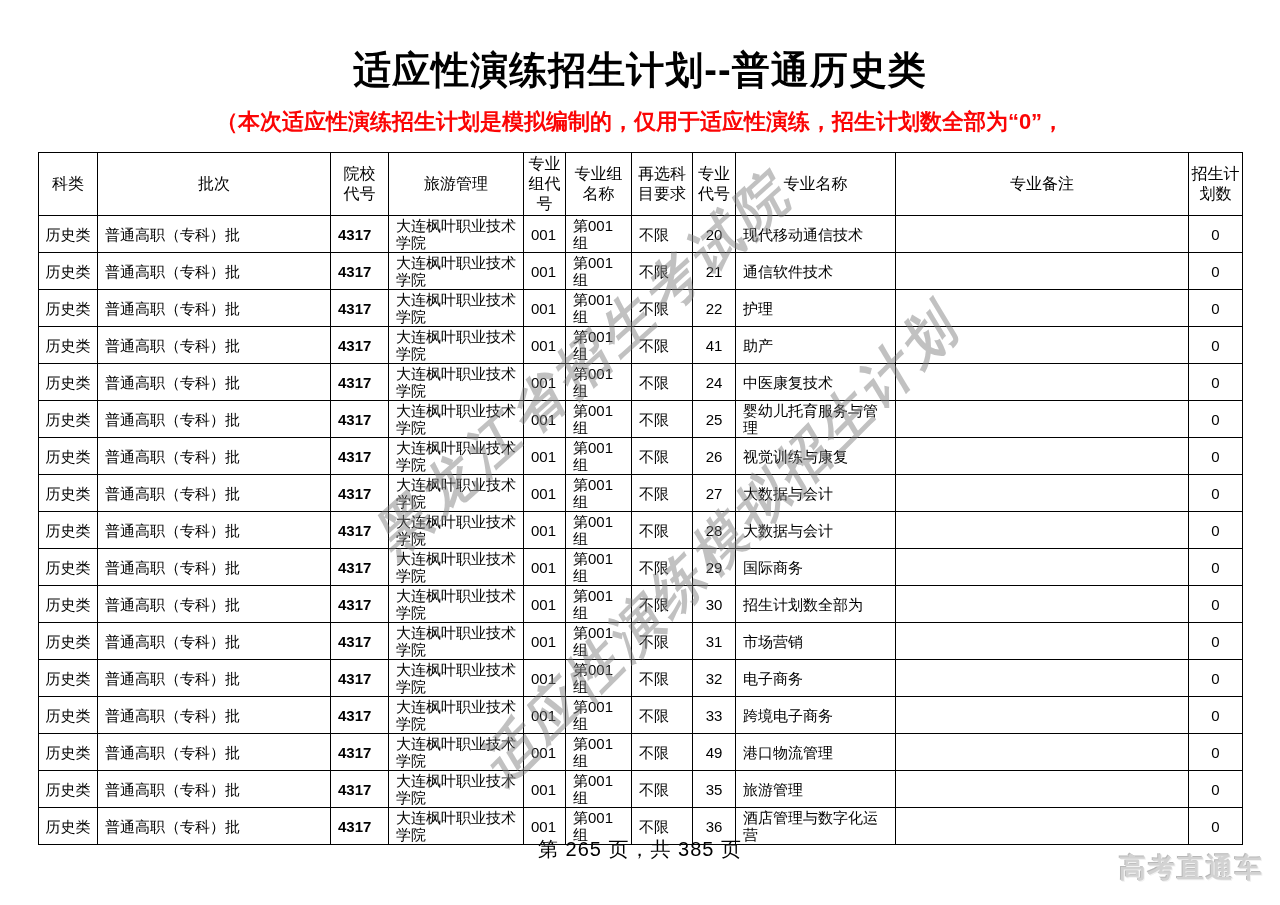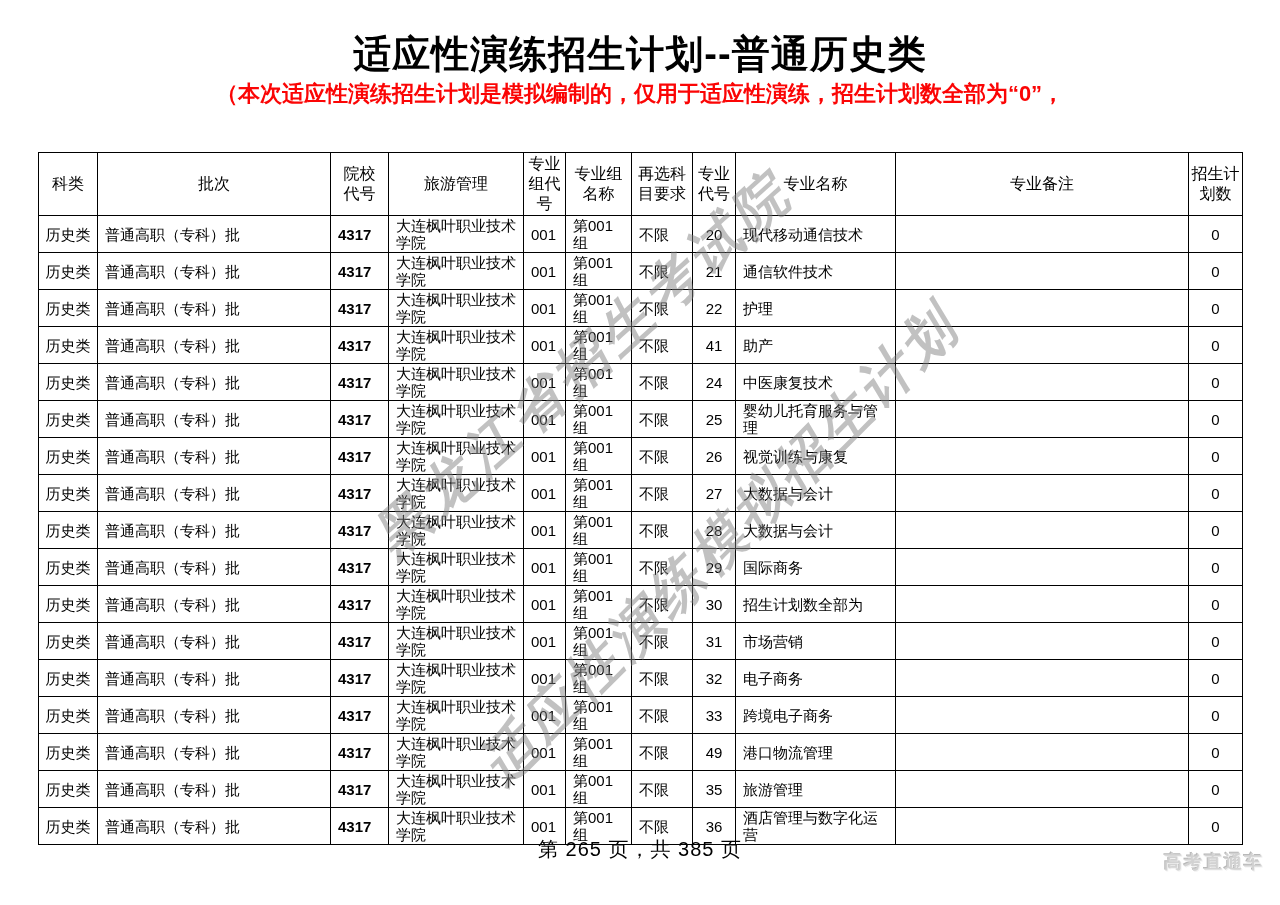--- a/index.html
+++ b/index.html
@@ -7,29 +7,29 @@
   .page {
     position:relative;
     width:1280px; height:905px;
     background:#ffffff;
     margin:0 auto;
     overflow:hidden;
     font-family:"Liberation Sans", sans-serif;
     color:#000;
   }
   .page-title {
-    padding-top:32px;
+    padding-top:48px;
     text-align:center;
     font-size:38px;
     font-weight:bold;
     letter-spacing:1px;
     line-height:44px;
   }
   .page-subtitle {
-    margin-top:4px;
+    margin-top:16px;
     text-align:center;
     font-size:22px;
     font-weight:bold;
     line-height:27px;
     color:#fb0505;
   }
   .table-wrap {
     position:absolute;
     left:38px; top:152px;
     width:1204px;
@@ -75,21 +75,21 @@
     position:absolute;
     left:0; top:836px;
     width:100%;
     text-align:center;
     font-size:20px;
     letter-spacing:1px;
   }
   .brand-mark {
     position:absolute;
     right:16px; top:850px;
-    font-size:18px;
+    font-size:27px;
     font-weight:bold;
     letter-spacing:2px;
     color:#d2d2d2;
     text-shadow:1px 1px 0 #f2f2f2, -1px -1px 0 #b8b8b8;
   }
   .watermark {
     position:absolute;
     z-index:5;
     pointer-events:none;
     font-family:"Liberation Serif", serif;

